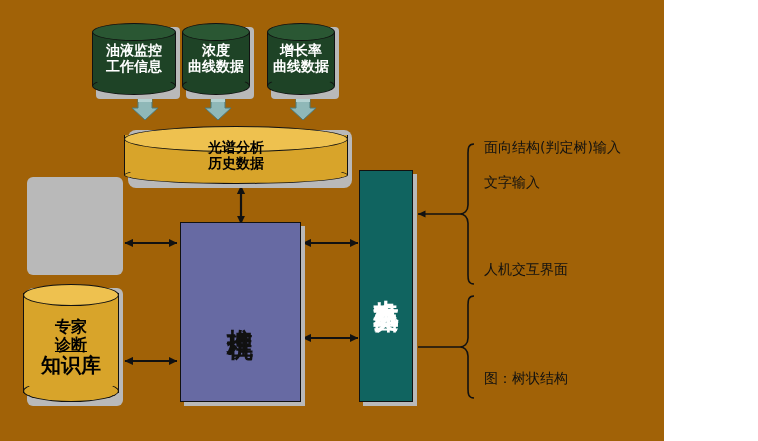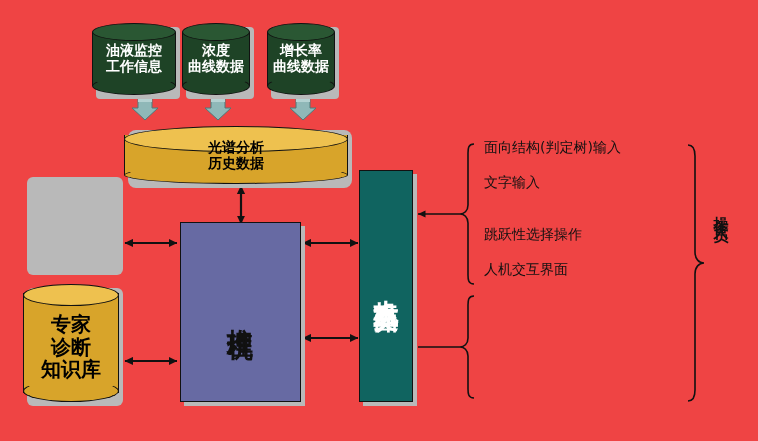--- a/index.html
+++ b/index.html
@@ -6,23 +6,23 @@
   html, body {
     margin: 0;
     padding: 0;
     background: #ffffff;
   }
   body {
     font-family: "DejaVu Sans", "Liberation Sans", sans-serif;
   }
   #stage {
     position: relative;
-    width: 758px;
+    width: 664px;
     height: 441px;
-    background: #ef4444;
+    background: #a16207;
     overflow: hidden;
   }
   #svg-layer {
     position: absolute;
     left: 0;
     top: 0;
     width: 758px;
     height: 441px;
   }
 
@@ -259,37 +259,37 @@
   </div>
 
   <div class="shadow" style="left:27px; top:177px; width:96px; height:98px; border-radius:6px;"></div>
 
   <div class="shadow" style="left:27px; top:288px; width:96px; height:118px; border-radius:6px;"></div>
   <div class="cyl cyl-gold" style="left:23px; top:284px; width:96px; height:118px;">
     <div class="body"></div>
     <div class="bottom" style="height:22px;"></div>
     <div class="top" style="height:22px;"></div>
     <div class="label" style="top:8px;">
-      <span style="font-size:20px;">专家</span>
-      <span style="font-size:20px;">诊断</span>
+      <span style="font-size:16px;">专家</span>
+      <span style="font-size:16px;text-decoration:underline;">诊断</span>
       <span style="font-size:20px;">知识库</span>
     </div>
   </div>
 
   <div class="shadow" style="left:184px; top:226px; width:121px; height:180px;"></div>
   <div class="boxshape box-purple" style="left:180px; top:222px; width:121px; height:180px;">
     <span class="vtext">推理机</span>
   </div>
 
   <div class="shadow" style="left:363px; top:174px; width:54px; height:232px;"></div>
   <div class="boxshape box-teal" style="left:359px; top:170px; width:54px; height:232px;">
     <span class="vtext" style="font-size:25px; letter-spacing:2px;">人机交互界面</span>
   </div>
 
   <div class="rtext" style="left:484px; top:139px;">面向结构(判定树)输入</div>
   <div class="rtext" style="left:484px; top:174px;">文字输入</div>
-  <div class="rtext" style="left:484px; top:226px;">跳跃性选择操作</div>
   <div class="rtext" style="left:484px; top:261px;">人机交互界面</div>
 
+  <div class="rtext" style="left:484px; top:370px;">图：树状结构</div>
 
   <div class="vlabel" style="left:713px; top:204px;">操作人员</div>
 
 </div>
 
 </body></html>

